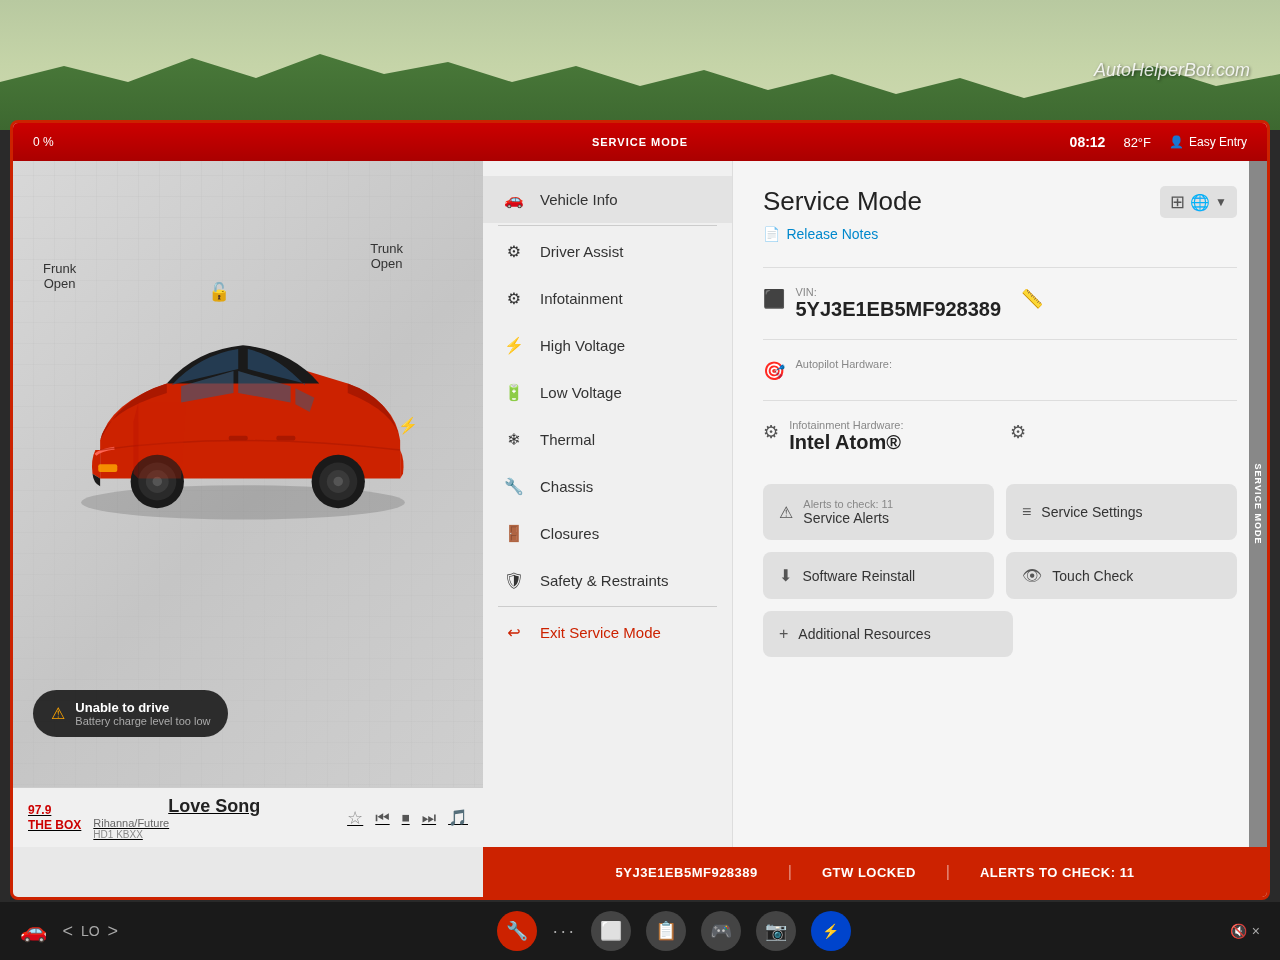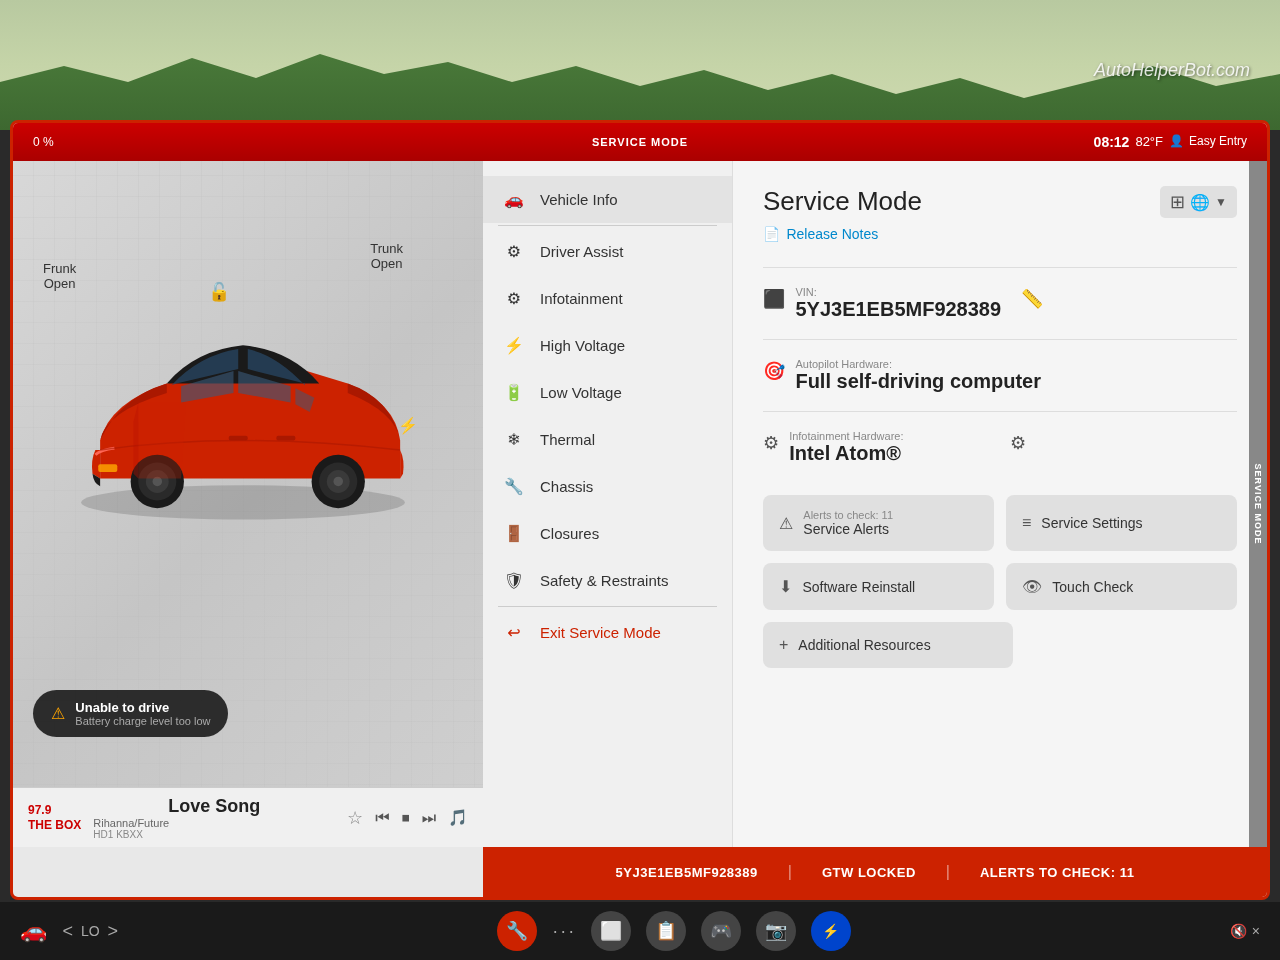--- a/index.html
+++ b/index.html
@@ -69,22 +69,22 @@
       color: white;
       font-size: 11px;
       font-weight: bold;
       letter-spacing: 1px;
       text-transform: uppercase;
     }
     .status-bar-right {
       position: absolute;
       right: 20px;
       display: flex;
-      align-items: flex-start;
-      gap: 6px;
+      align-items: center;
+      gap: 18px;
     }
     .status-time {
       color: white;
       font-size: 14px;
       font-weight: bold;
     }
     .status-temp {
       color: white;
       font-size: 13px;
     }
@@ -211,20 +211,21 @@
       bottom: 0;
       left: 0;
       right: 0;
       height: 60px;
       background: #f0f0f0;
       border-top: 1px solid #ccc;
       display: flex;
       align-items: center;
       padding: 0 15px;
       gap: 12px;
+      text-decoration: underline;
     }
     .radio-station {
       color: #cc0000;
       font-size: 12px;
       font-weight: bold;
       line-height: 1.2;
       min-width: 45px;
     }
     .song-info {
       flex: 1;
@@ -732,21 +733,20 @@
         <span class="info-field-icon">📏</span>
       </div>
     </div>
 
     <div class="info-divider"></div>
 
     <div class="info-field-row" style="margin-bottom:18px;">
       <span class="info-field-icon">🎯</span>
       <div>
         <div class="field-label">Autopilot Hardware:</div>
-        <div class="field-value large">Full self-driving computer</div>
       </div>
     </div>
 
     <div class="info-divider"></div>
 
     <div style="display:grid; grid-template-columns:1fr 1fr; gap:20px; margin-bottom:25px;">
       <div class="info-field-row">
         <span class="info-field-icon">⚙</span>
         <div>
           <div class="field-label">Infotainment Hardware:</div>

